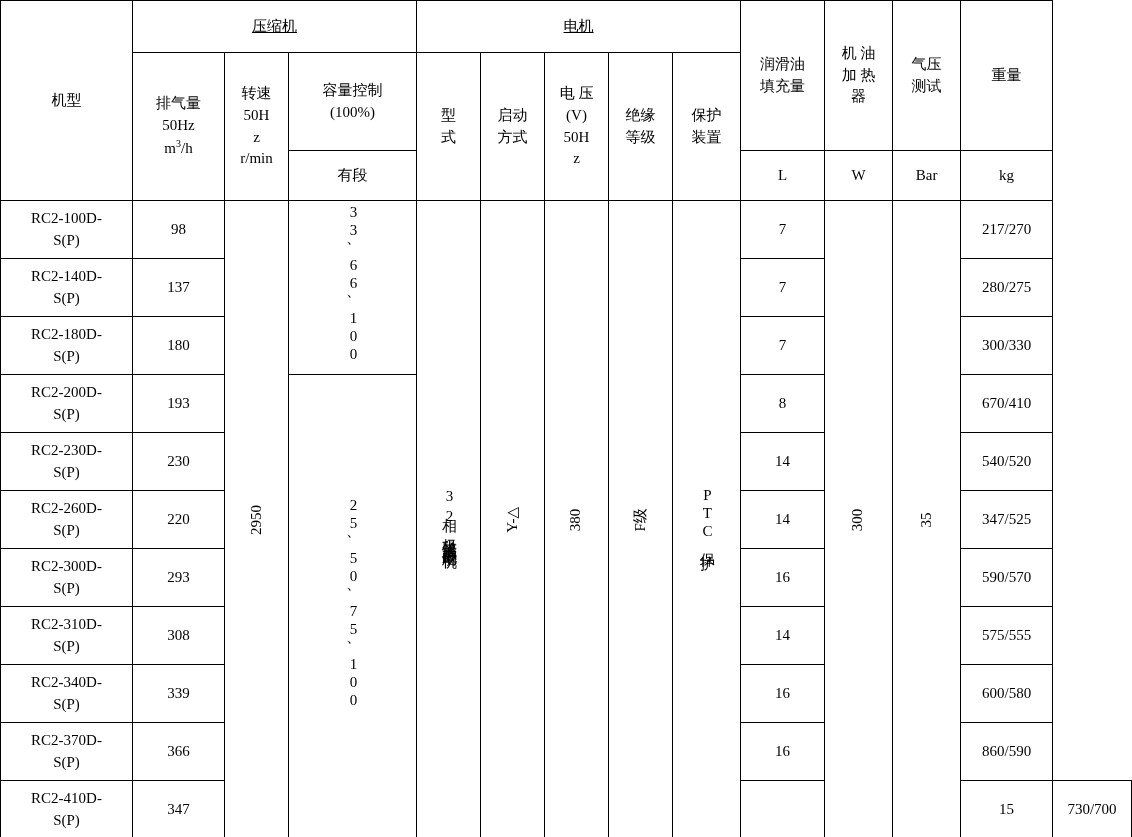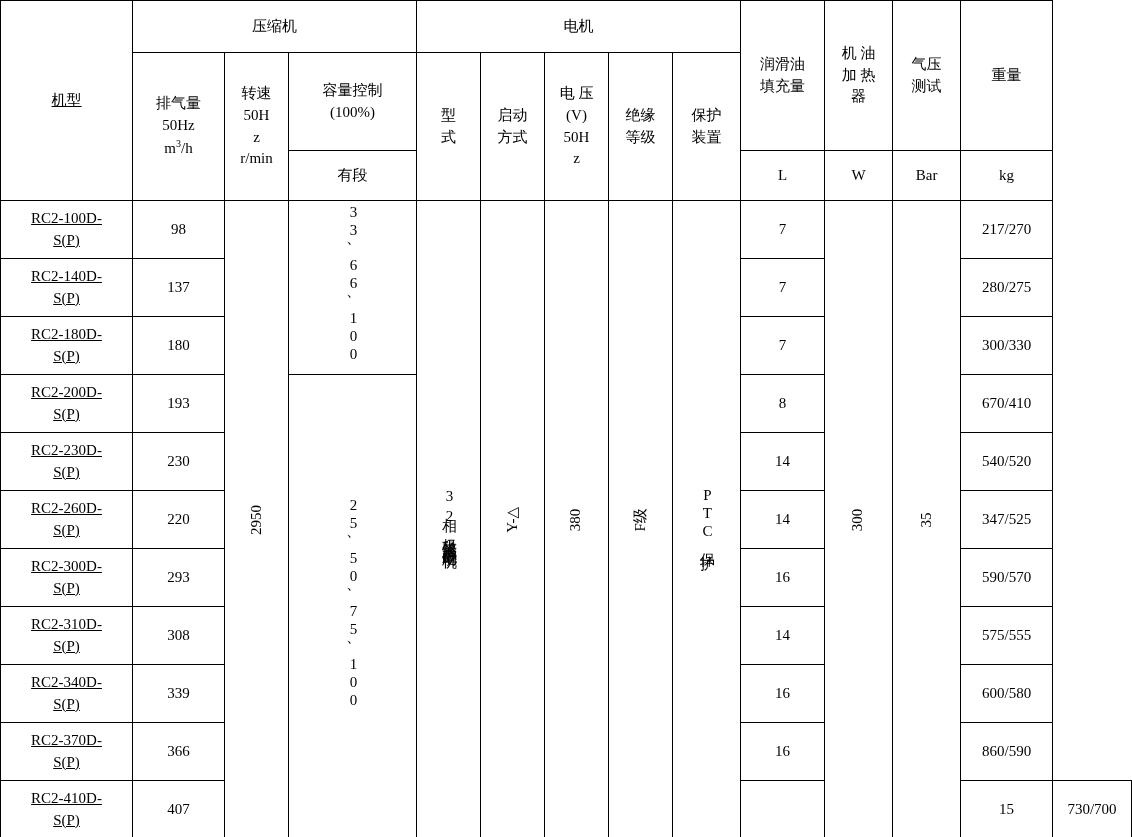--- a/index.html
+++ b/index.html
@@ -24,32 +24,32 @@
     border: 1px solid #000000;
     padding: 0;
     text-align: center;
     vertical-align: middle;
     font-weight: normal;
     font-size: 15px;
     line-height: 1.45;
   }
   .hdr-group {
     font-size: 16px;
+    text-decoration: underline;
   }
   .hdr-cell {
     font-size: 15px;
     padding: 2px 1px;
   }
   .hdr-cell .ln {
     display: block;
   }
   .model-cell {
     font-size: 15px;
     letter-spacing: 0px;
-    text-decoration: underline;
   }
   .model-cell .ln {
     display: block;
   }
   .vert {
     white-space: nowrap;
   }
   .vert-inner {
     display: inline-block;
     writing-mode: vertical-rl;
@@ -306,19 +306,19 @@
       <td class="num">366</td>
       <td class="num">16</td>
       <td class="num">860/590</td>
     </tr>
 
     <tr style="height:58px;">
       <td class="model-cell">
         <span class="ln">RC2-410D-</span>
         <span class="ln">S(P)</span>
       </td>
-      <td class="num">407</td>
+      <td class="num">347</td>
       <td class="num"></td>
       <td class="num">15</td>
       <td class="num">730/700</td>
     </tr>
   </tbody>
 </table>
 
 </body></html>

